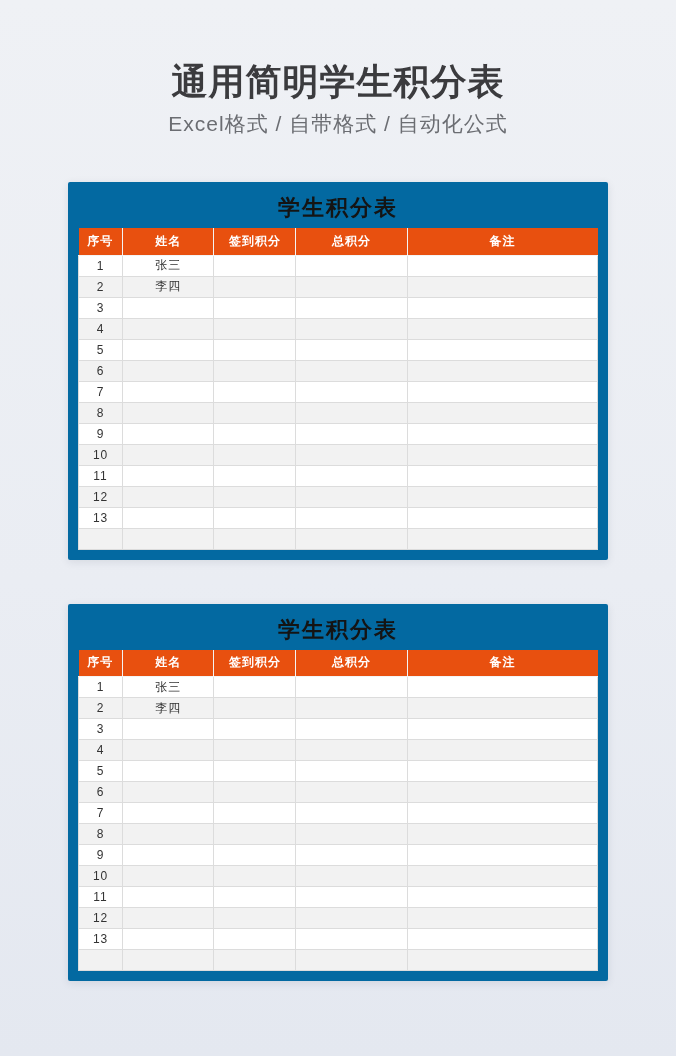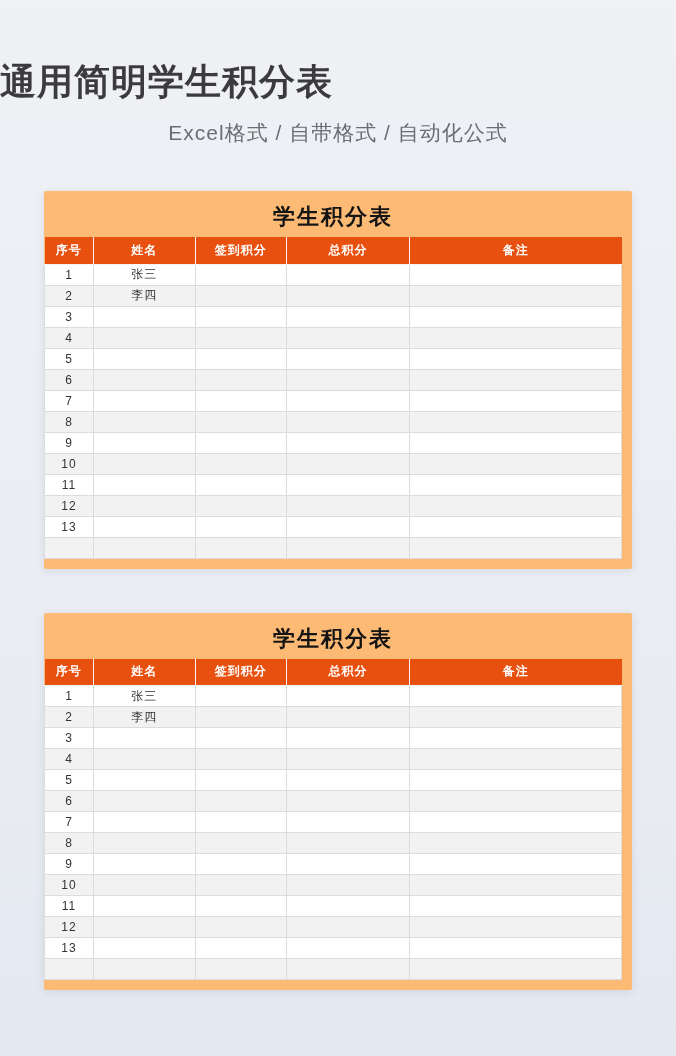--- a/index.html
+++ b/index.html
@@ -7,40 +7,41 @@
     width: 676px;
     height: 1056px;
     font-family: "Liberation Sans", "DejaVu Sans", sans-serif;
   }
   body {
     background: linear-gradient(180deg, #EFF1F5 0%, #EAEDF3 55%, #E4E8F0 100%);
     overflow: hidden;
   }
   .page-title {
     margin-top: 58px;
+    text-align: center;
     font-size: 36px;
     font-weight: 800;
     color: #3B3B3E;
     letter-spacing: 1px;
   }
   .page-subtitle {
-    margin-top: 12px;
+    margin-top: 3px;
     text-align: center;
     font-size: 21px;
     font-weight: 400;
     color: #6B6D72;
     letter-spacing: 1px;
   }
   .card {
-    width: 588px;
+    width: 540px;
     margin: 0 auto;
-    background: #fdba74;
+    background: #0369a1;
     border-radius: 2px;
     box-shadow: 0 2px 8px rgba(30, 40, 70, 0.10);
-    padding: 10px 10px 10px 0;
+    padding: 10px 10px 10px 10px;
   }
   .card-1 { margin-top: 44px; }
   .card-2 { margin-top: 44px; }
   .table-title {
     text-align: center;
     font-size: 22px;
     font-weight: 700;
     color: #141414;
     line-height: 28px;
     margin: 2px 0 6px 0;

